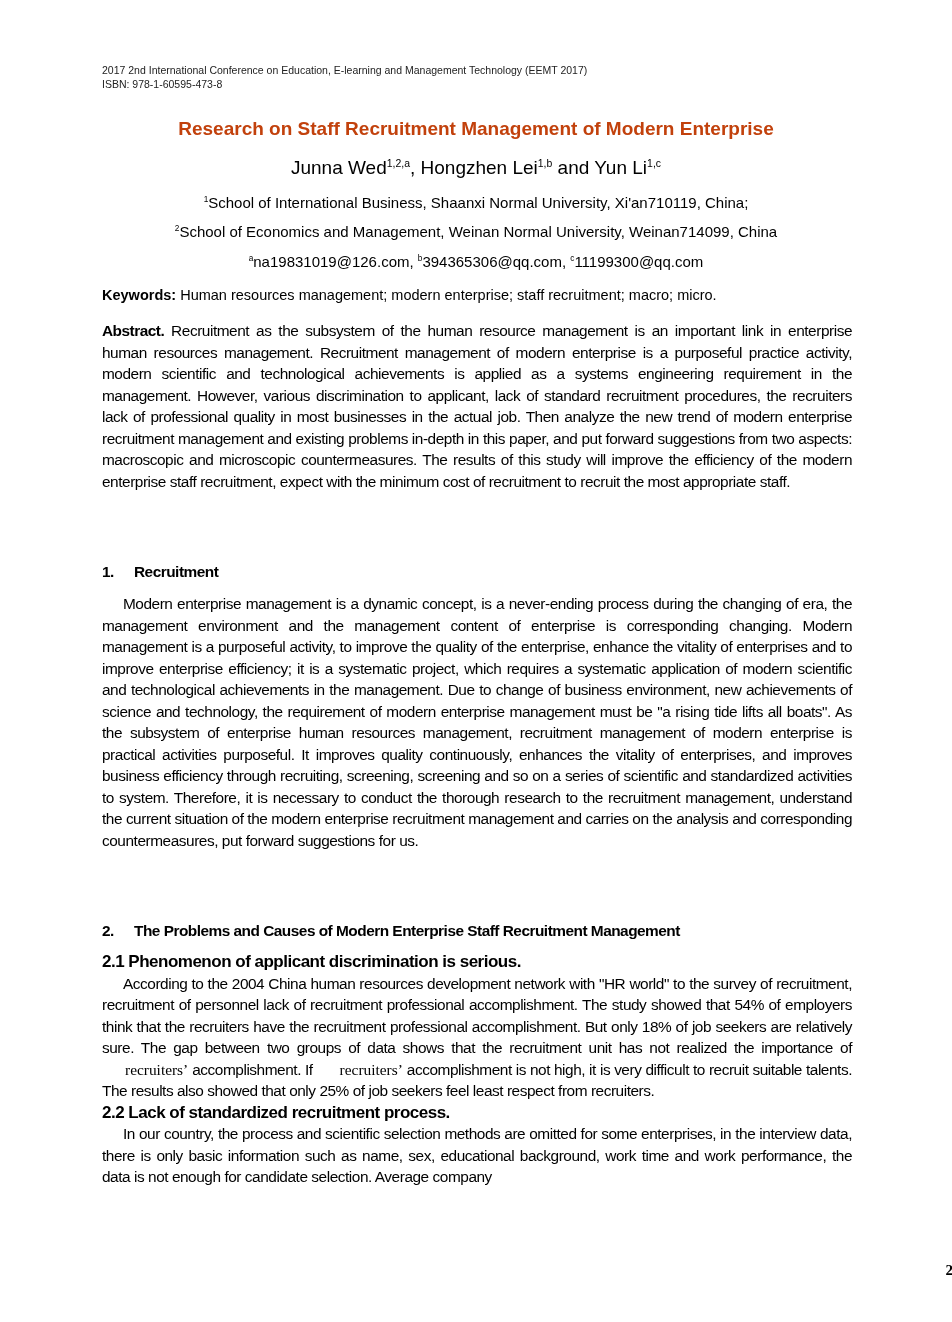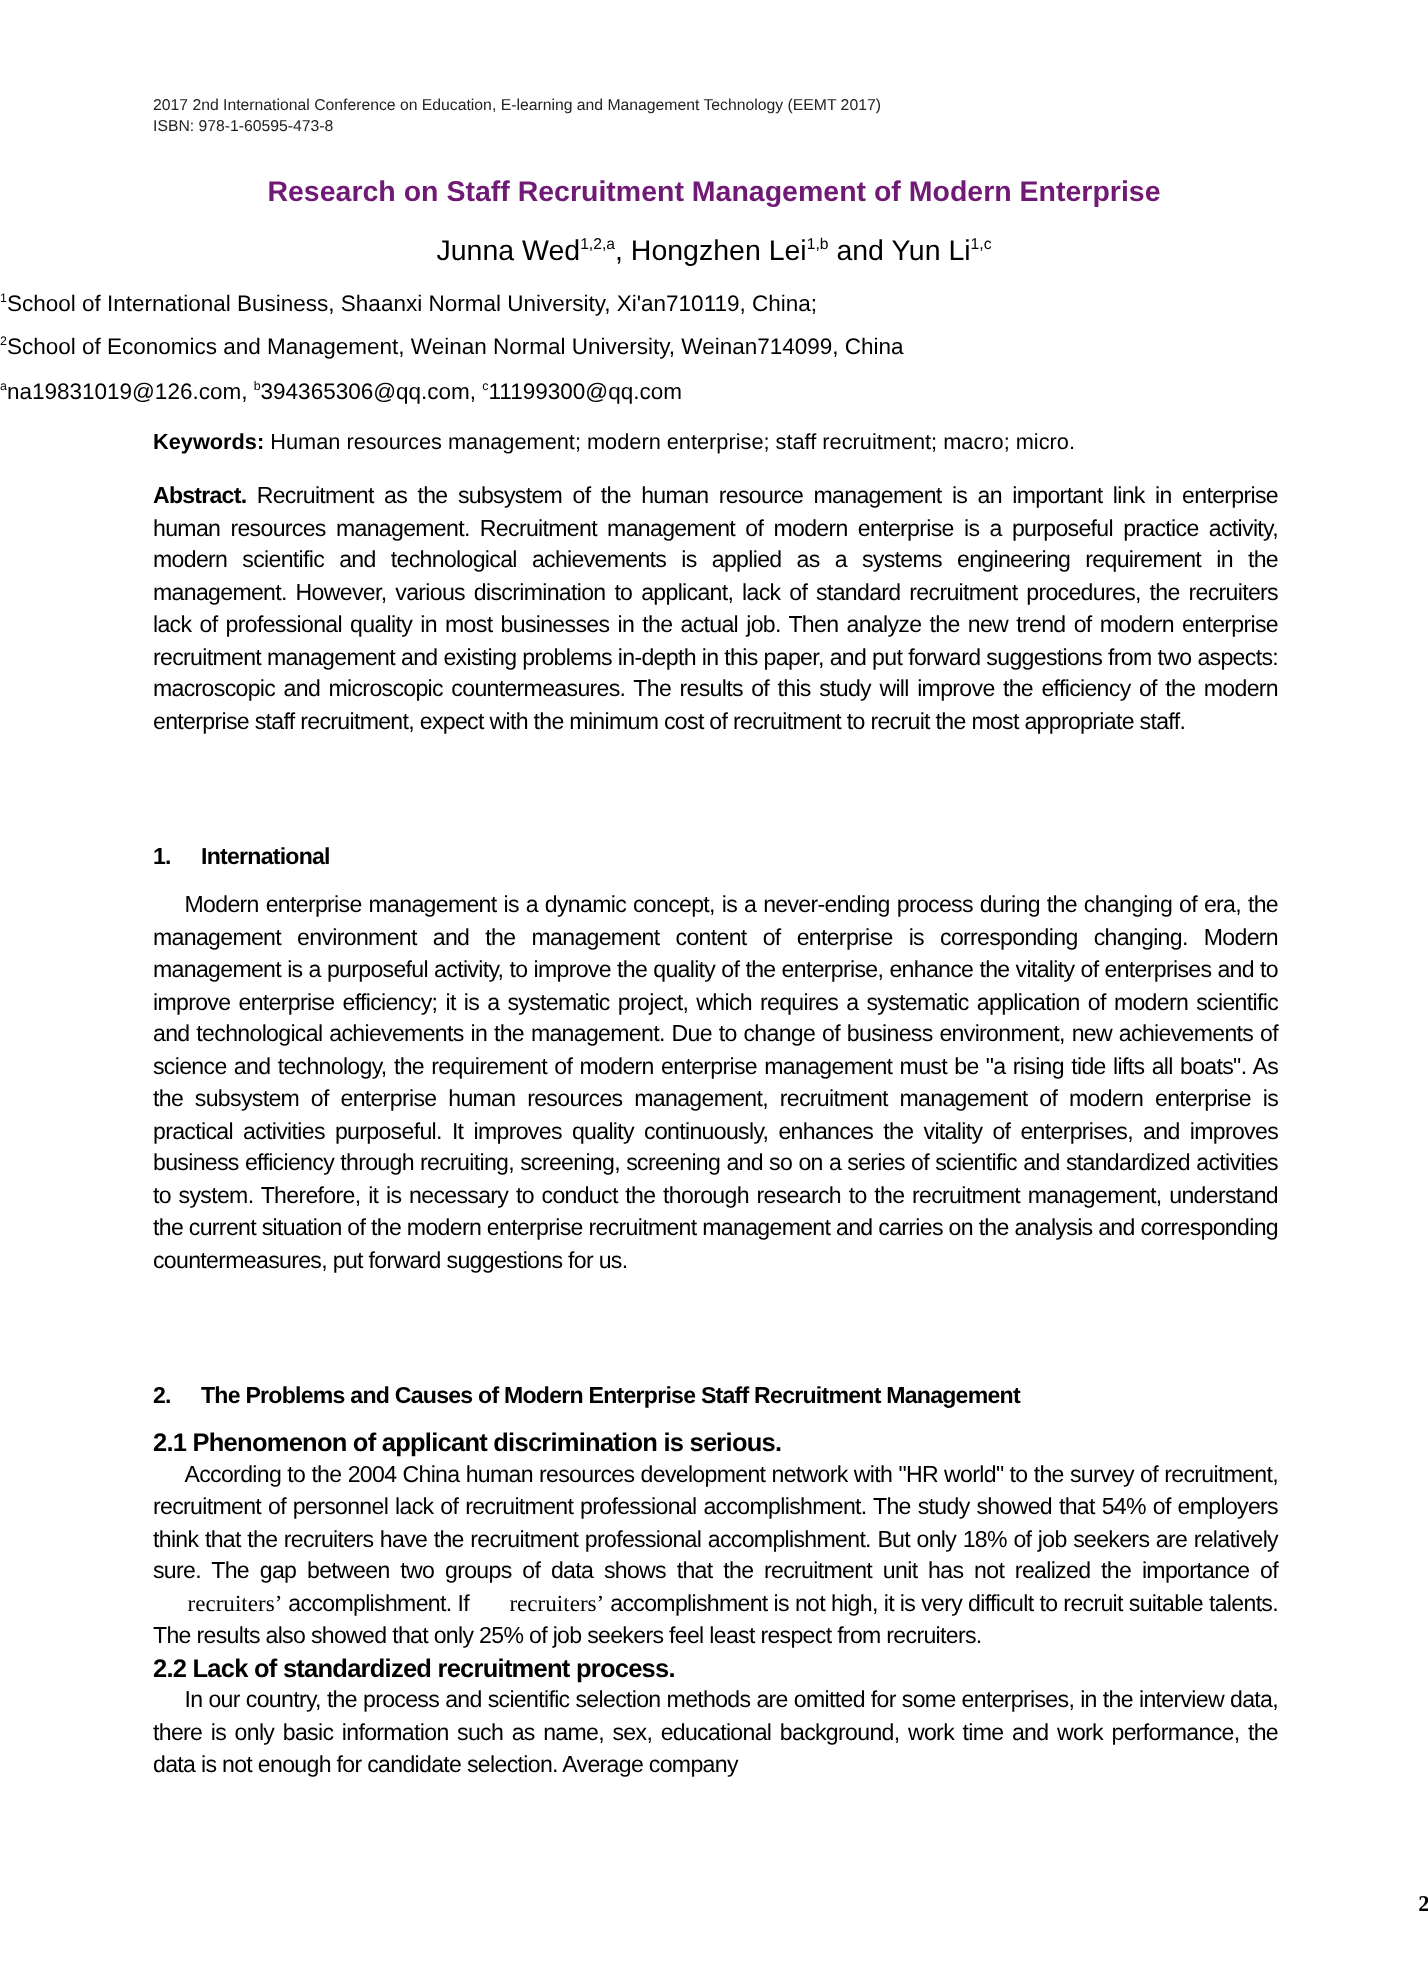--- a/index.html
+++ b/index.html
@@ -2,21 +2,21 @@
 <html><head>
 <meta charset="utf-8">
 <style>
   html, body { margin: 0; padding: 0; background: #ffffff; }
   body { width: 952px; height: 1322px; position: relative; overflow: hidden; color: #000; }
   .page { position: absolute; left: 0; top: 0; width: 844px; height: 1322px; }
   .hdr { position: absolute; left: 102px; top: 63px; font-family: "Liberation Sans", sans-serif; font-size: 10.5px; line-height: 14px; color: #222; }
   .title { position: absolute; left: 0; width: 952px; top: 118px; text-align: center; font-family: "Liberation Sans", sans-serif; font-weight: bold; font-size: 19px; color: #ff1a1a; }
   .authors { position: absolute; left: 0; width: 952px; top: 157px; text-align: center; font-family: "Liberation Sans", sans-serif; font-size: 19px; }
   .authors sup, .aff sup { font-size: 0.55em; vertical-align: super; line-height: 0; }
-  .aff { position: absolute; left: 0; width: 952px; text-align: left; font-family: "Liberation Sans", sans-serif; font-size: 15px; }
+  .aff { position: absolute; left: 0; width: 952px; text-align: center; font-family: "Liberation Sans", sans-serif; font-size: 15px; }
   .kw { position: absolute; left: 102px; top: 287px; font-family: "Liberation Sans", sans-serif; font-size: 14.5px; }
   .kw b { font-weight: bold; }
   .body-text { position: absolute; left: 102px; width: 750px; font-family: "Liberation Sans", sans-serif; font-size: 15.4px; line-height: 21.5px; text-align: justify; letter-spacing: -0.45px; }
   .body-text p { margin: 0; }
   .indent { text-indent: 21px; }
   .sec { position: absolute; left: 102px; font-family: "Liberation Sans", sans-serif; font-weight: bold; font-size: 15.4px; letter-spacing: -0.5px; }
   .sec .num { display: inline-block; width: 32px; }
   .sub { font-weight: bold; font-family: "Liberation Sans", sans-serif; font-size: 17px; letter-spacing: -0.5px; line-height: 21.5px; }
   .serif-inline { font-family: "Liberation Serif", serif; letter-spacing: 0; margin-left: 23px; }
   .pgnum { position: absolute; left: 16px; width: 952px; top: 1262px; text-align: right; font-family: "Liberation Serif", serif; font-weight: bold; font-size: 15px; }
@@ -25,21 +25,21 @@
 </head>
 <body>
 
 <div class="page">
 
   <div class="hdr">
     <div>2017 2nd International Conference on Education, E-learning and Management Technology (EEMT 2017)</div>
     <div>ISBN: 978-1-60595-473-8</div>
   </div>
 
-  <div class="title" style="color: #701a75;">Research on Staff Recruitment Management of Modern Enterprise</div>
+  <div class="title" style="color: #c2410c;">Research on Staff Recruitment Management of Modern Enterprise</div>
 
   <div class="authors">
     <span>Junna Wed</span><sup>1,2,a</sup><span>, </span><span>Hongzhen Lei</span><sup>1,b</sup><span> and </span><span>Yun Li</span><sup>1,c</sup>
   </div>
 
   <div class="aff" style="top:194px;">
     <sup>1</sup><span>School of International Business, Shaanxi Normal University, Xi'an710119, China;</span>
   </div>
   <div class="aff" style="top:223px;">
     <sup>2</sup><span>School of Economics and Management, Weinan Normal University, Weinan714099, China</span>
@@ -50,21 +50,21 @@
 
   <div class="kw">
     <b>Keywords:</b><span> Human resources management; modern enterprise; staff recruitment; macro; micro.</span>
   </div>
 
   <div class="body-text" style="top:320px;">
     <p><b style="letter-spacing:-0.5px;">Abstract.</b><span> Recruitment as the subsystem of the human resource management is an important link in enterprise human resources management. Recruitment management of modern enterprise is a purposeful practice activity, modern scientific and technological achievements is applied as a systems engineering requirement in the management. However, various discrimination to applicant, lack of standard recruitment procedures, the recruiters lack of professional quality in most businesses in the actual job. Then analyze the new trend of modern enterprise recruitment management and existing problems in-depth in this paper, and put forward suggestions from two aspects: macroscopic and microscopic countermeasures. The results of this study will improve the efficiency of the modern enterprise staff recruitment, expect with the minimum cost of recruitment to recruit the most appropriate staff.</span></p>
   </div>
 
   <div class="sec" style="top:563px;">
-    <span class="num">1.</span><span>International</span>
+    <span class="num">1.</span><span>Recruitment</span>
   </div>
 
   <div class="body-text" style="top:593px;">
     <p class="indent">Modern enterprise management is a dynamic concept, is a never-ending process during the changing of era, the management environment and the management content of enterprise is corresponding changing. Modern management is a purposeful activity, to improve the quality of the enterprise, enhance the vitality of enterprises and to improve enterprise efficiency; it is a systematic project, which requires a systematic application of modern scientific and technological achievements in the management. Due to change of business environment, new achievements of science and technology, the requirement of modern enterprise management must be "a rising tide lifts all boats". As the subsystem of enterprise human resources management, recruitment management of modern enterprise is practical activities purposeful. It improves quality continuously, enhances the vitality of enterprises, and improves business efficiency through recruiting, screening, screening and so on a series of scientific and standardized activities to system. Therefore, it is necessary to conduct the thorough research to the recruitment management, understand the current situation of the modern enterprise recruitment management and carries on the analysis and corresponding countermeasures, put forward suggestions for us.</p>
   </div>
 
   <div class="sec" style="top:922px;">
     <span class="num">2.</span><span>The Problems and Causes of Modern Enterprise Staff Recruitment Management</span>
   </div>
 

